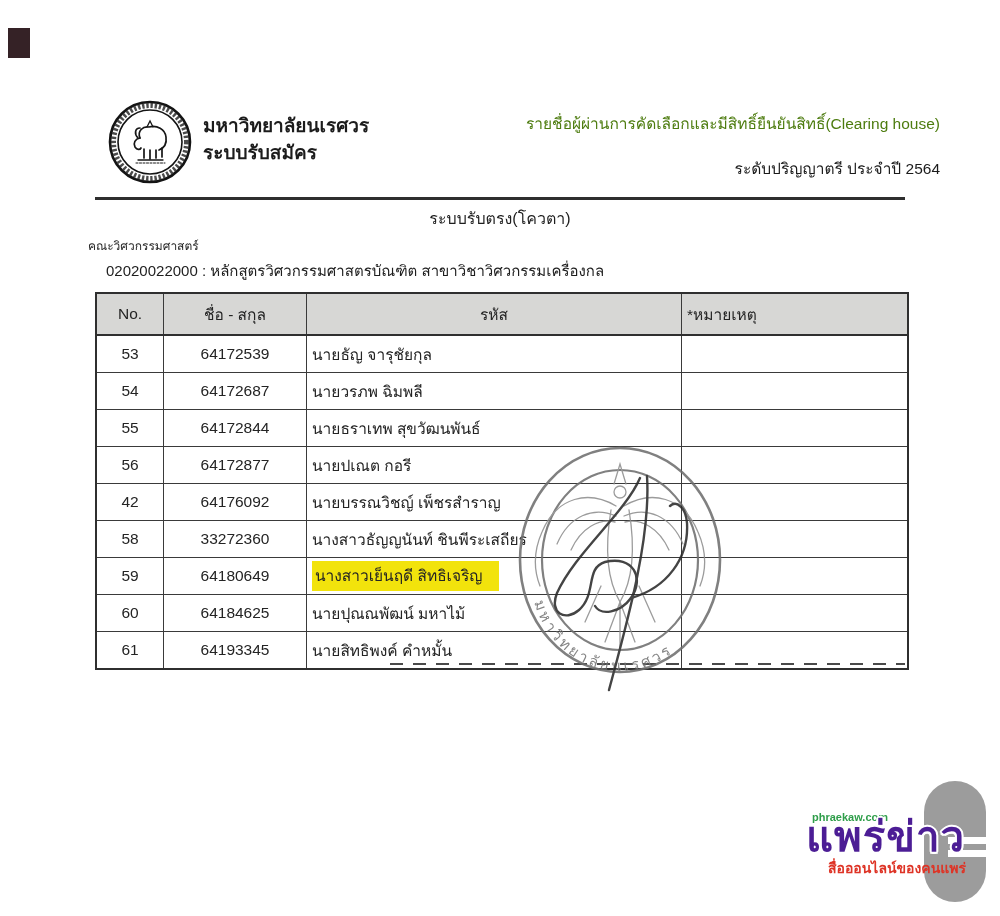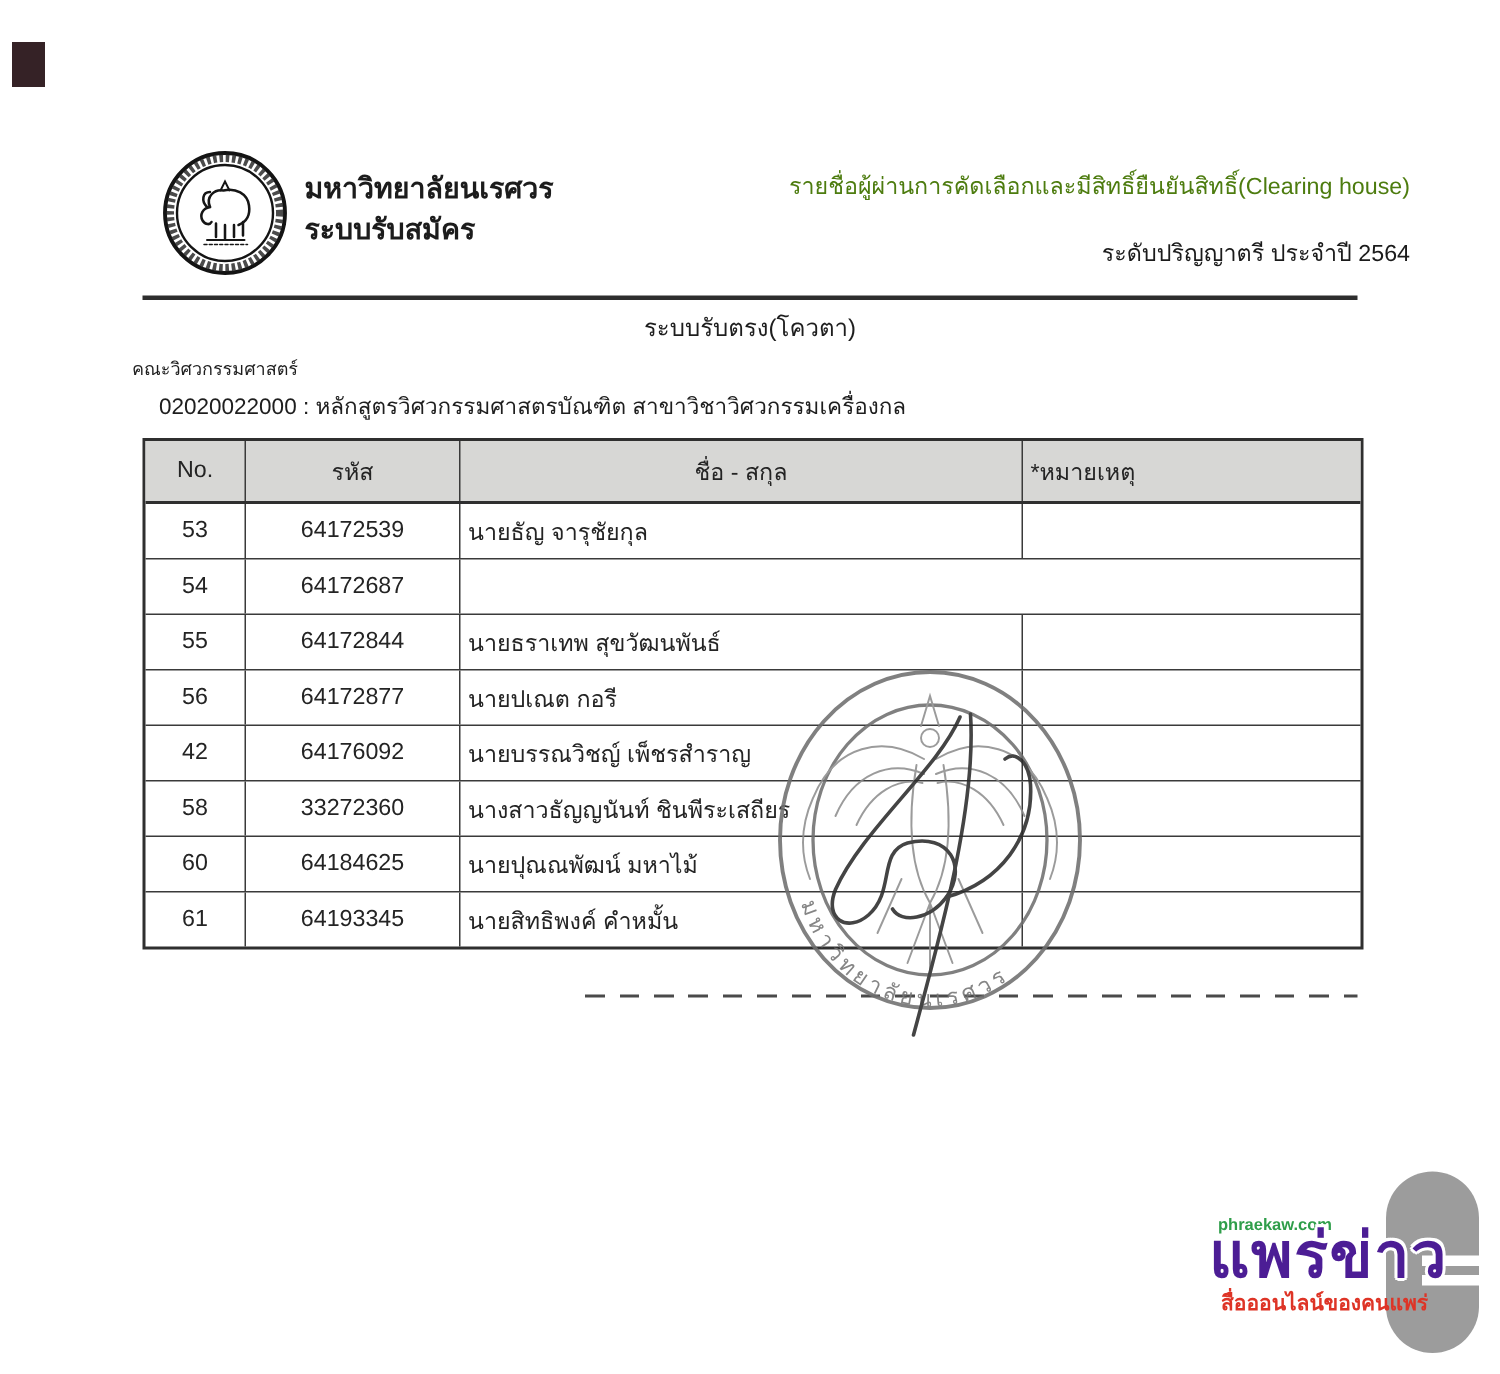--- a/index.html
+++ b/index.html
@@ -40,21 +40,21 @@
   .stamp{position:absolute;left:505px;top:438px;width:230px;height:256px;opacity:.88;}
 
   .logo{position:absolute;left:780px;top:770px;width:220px;height:146px;}
   .capsule{position:absolute;left:144px;top:11px;width:62px;height:121px;border-radius:31px;background:#9c9c9c;}
   .bar{position:absolute;left:168px;width:52px;height:7px;background:#ffffff;}
   .bar1{top:67px;} .bar2{top:80px;}
   .site{position:absolute;left:32px;top:41px;font-size:11px;font-weight:bold;color:#2f9e4a;}
   .brand{position:absolute;left:26px;top:44px;font-size:42px;line-height:46px;font-weight:bold;color:#4c1d95;letter-spacing:1px;
          text-shadow:-2px 0 0 #fff,2px 0 0 #fff,0 -2px 0 #fff,0 2px 0 #fff,
                      -1.5px -1.5px 0 #fff,1.5px -1.5px 0 #fff,-1.5px 1.5px 0 #fff,1.5px 1.5px 0 #fff;}
-  .tagline{position:absolute;left:34px;top:87px;font-size:14px;font-weight:bold;color:#de3426;}
+  .tagline{position:absolute;left:48px;top:87px;font-size:14px;font-weight:bold;color:#de3426;}
 </style>
 </head>
 <body>
 
 <div class="page">
 
   <div class="corner-mark"></div>
 
   <svg class="seal" viewBox="0 0 86 88">
     <circle cx="43" cy="44" r="40" fill="none" stroke="#141414" stroke-width="2.6"></circle>
@@ -83,34 +83,35 @@
 
   <div class="hdr-divider"></div>
 
   <div class="system-title">ระบบรับตรง(โควตา)</div>
   <div class="faculty">คณะวิศวกรรมศาสตร์</div>
   <div class="program">02020022000 : หลักสูตรวิศวกรรมศาสตรบัณฑิต สาขาวิชาวิศวกรรมเครื่องกล</div>
 
   <div class="table">
     <div class="thead">
       <div class="tcell">No.</div>
+      <div class="tcell">ชื่อ - สกุล</div>
       <div class="tcell">รหัส</div>
-      <div class="tcell">ชื่อ - สกุล</div>
       <div class="tcell cell-remark">*หมายเหตุ</div>
     </div>
     <div>
         <div class="trow">
           <div class="tcell cell-no">53</div>
           <div class="tcell cell-code">64172539</div>
           <div class="tcell cell-name">นายธัญ จารุชัยกุล</div>
           <div class="tcell cell-remark"></div>
         </div>
         <div class="trow">
           <div class="tcell cell-no">54</div>
           <div class="tcell cell-code">64172687</div>
+          <div class="tcell cell-name">นายวรภพ ฉิมพลี</div>
           <div class="tcell cell-remark"></div>
         </div>
         <div class="trow">
           <div class="tcell cell-no">55</div>
           <div class="tcell cell-code">64172844</div>
           <div class="tcell cell-name">นายธราเทพ สุขวัฒนพันธ์</div>
           <div class="tcell cell-remark"></div>
         </div>
         <div class="trow">
           <div class="tcell cell-no">56</div>
@@ -121,20 +122,28 @@
         <div class="trow">
           <div class="tcell cell-no">42</div>
           <div class="tcell cell-code">64176092</div>
           <div class="tcell cell-name">นายบรรณวิชญ์ เพ็ชรสำราญ</div>
           <div class="tcell cell-remark"></div>
         </div>
         <div class="trow">
           <div class="tcell cell-no">58</div>
           <div class="tcell cell-code">33272360</div>
           <div class="tcell cell-name">นางสาวธัญญนันท์ ชินพีระเสถียร</div>
+          <div class="tcell cell-remark"></div>
+        </div>
+        <div class="trow">
+          <div class="tcell cell-no">59</div>
+          <div class="tcell cell-code">64180649</div>
+          <div class="tcell cell-name">
+            <span class="hl">นางสาวเย็นฤดี สิทธิเจริญ</span>
+          </div>
           <div class="tcell cell-remark"></div>
         </div>
         <div class="trow">
           <div class="tcell cell-no">60</div>
           <div class="tcell cell-code">64184625</div>
           <div class="tcell cell-name">นายปุณณพัฒน์ มหาไม้</div>
           <div class="tcell cell-remark"></div>
         </div>
         <div class="trow">
           <div class="tcell cell-no">61</div>

